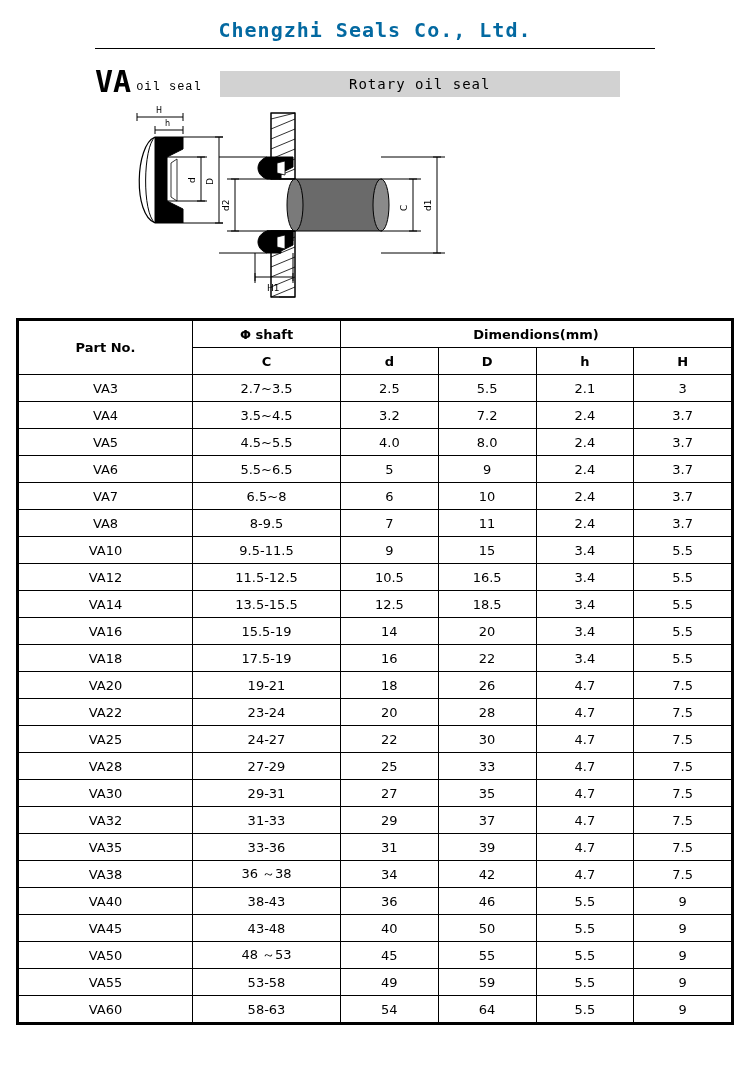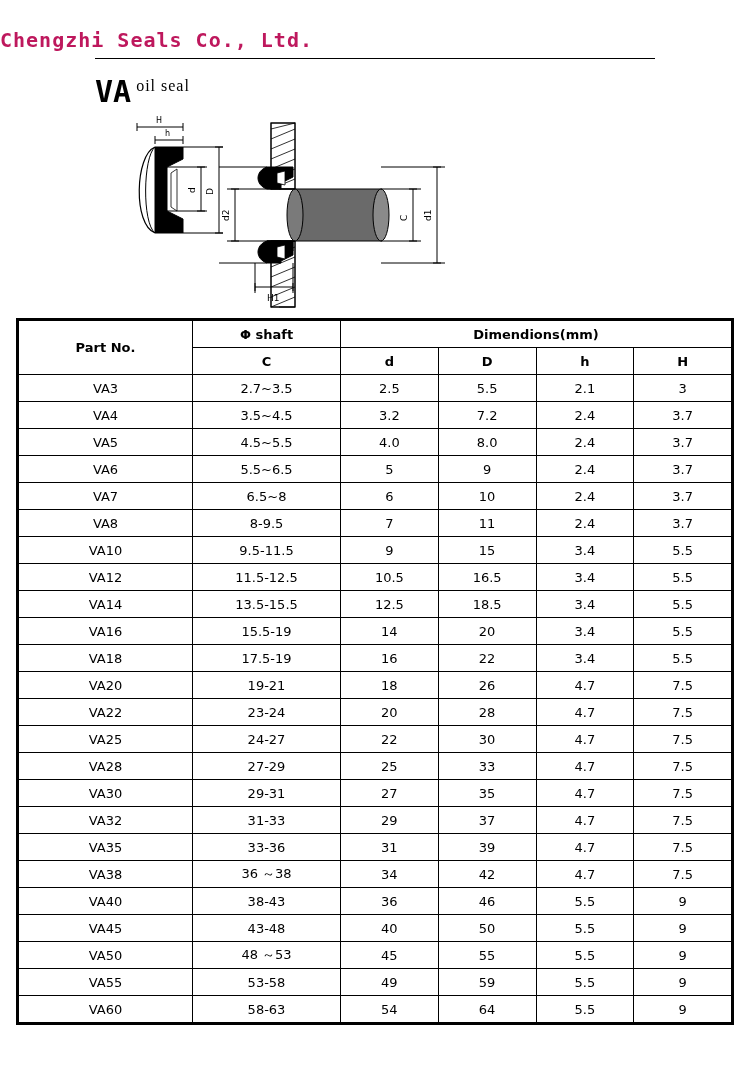--- a/index.html
+++ b/index.html
@@ -11,49 +11,50 @@
     width: 750px;
     height: 1089px;
     position: relative;
     font-family: "DejaVu Sans", sans-serif;
     color: #000;
     overflow: hidden;
   }
 
   
   .company-title {
-    text-align: left;
+    text-align: center;
     font-family: "DejaVu Sans Mono", monospace;
     font-weight: bold;
     font-size: 20px;
     letter-spacing: 1px;
-    padding-top: 28px;
-    color: #be185d;
+    padding-top: 18px;
+    color: #0369a1;
   }
   .title-rule {
     width: 560px;
     margin: 6px auto 0 auto;
     border-bottom: 1px solid #000;
   }
 
   
   .type-row {
     display: flex;
+    align-items: flex-end;
     margin: 18px 0 0 0;
     padding-left: 95px;
   }
   .type-code {
     font-family: "DejaVu Sans Mono", monospace;
     font-size: 30px;
     font-weight: bold;
     line-height: 1;
   }
   .type-sub {
-    font-family: Liberation Serif, serif;
-    font-size: 16px;
+    font-family: Liberation Mono, monospace;
+    font-size: 12px;
     letter-spacing: 1px;
     padding-left: 5px;
     padding-bottom: 3px;
   }
   .type-banner {
     margin-left: 18px;
     background: #d2d2d2;
     flex: 0 0 400px;
     height: 26px;
     line-height: 26px;
@@ -108,20 +109,21 @@
 </style>
 </head>
 <body>
 
 <div class="company-title">Chengzhi Seals Co., Ltd.</div>
 <div class="title-rule"></div>
 
 <div class="type-row">
   <div class="type-code">VA</div>
   <div class="type-sub">oil seal</div>
+  <div class="type-banner">Rotary oil seal</div>
 </div>
 
 <div class="drawings">
   <svg width="520" height="200" viewBox="0 0 520 200">
     <g stroke="#000" fill="none" stroke-width="1">
 
       <path d="M40 32 L68 32 L68 44 L52 52 L52 96 L68 104 L68 118 L40 118 Z" fill="#000" stroke="#000"></path>
 
       <path d="M40 32 C20 40, 18 110, 40 118" fill="none" stroke="#000" stroke-width="1.2"></path>
       <path d="M40 32 C28 42, 27 108, 40 118" fill="none" stroke="#000" stroke-width="1"></path>

